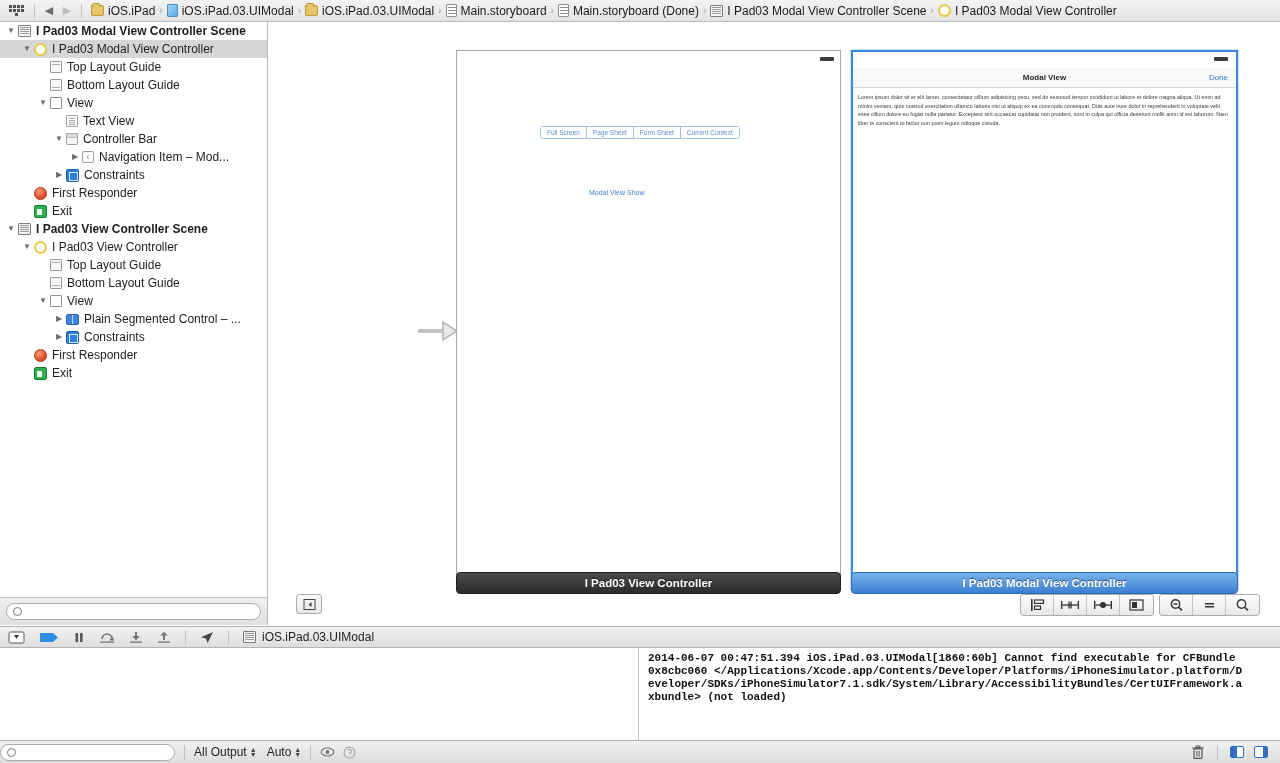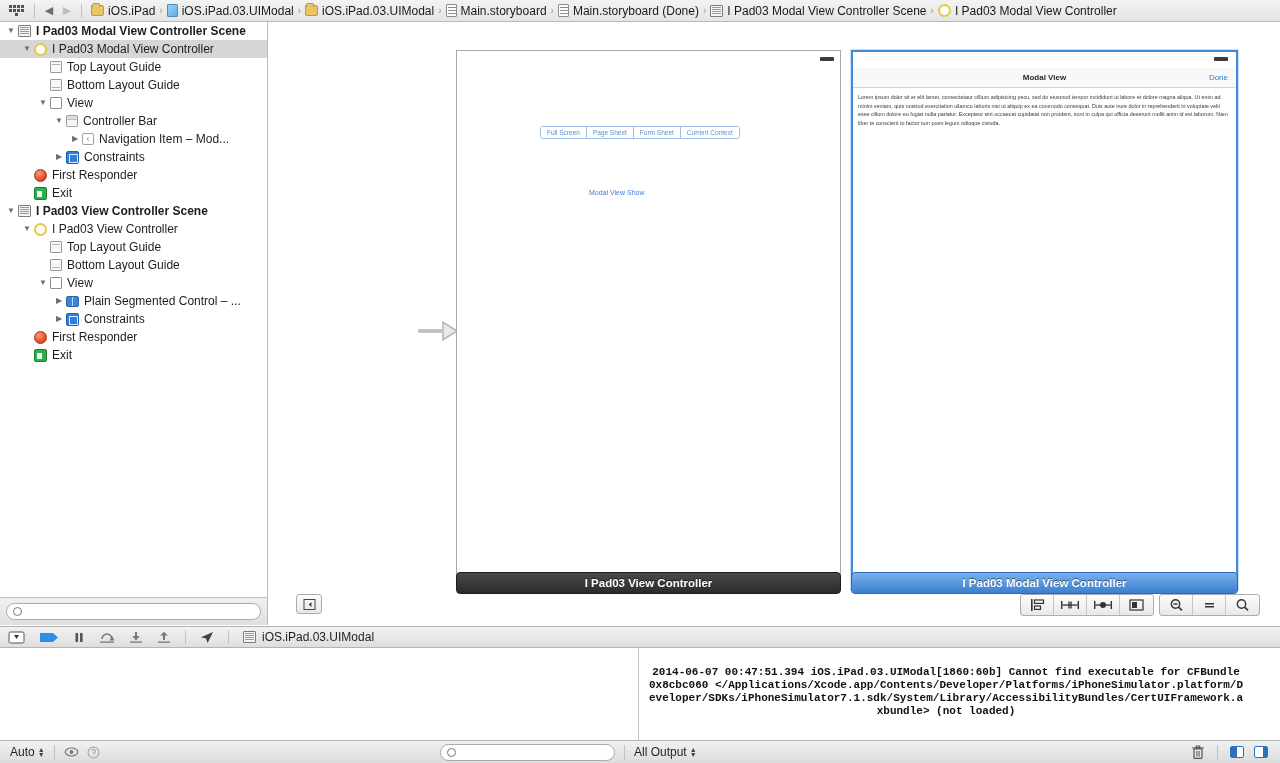--- a/index.html
+++ b/index.html
@@ -157,21 +157,21 @@
   .db-sep { width: 1px; height: 14px; background: #c2c2c2; }
   .db-label { font-size: 12px; color: #1f1f1f; }
 
   
   .console-left {
     position: absolute; top: 648px; left: 0; width: 639px; height: 92px;
     background: #ffffff; border-right: 1px solid #c4c4c4;
   }
   .console-right {
     position: absolute; top: 648px; left: 640px; width: 612px; height: 92px;
-    background: #ffffff; padding: 18px 8px; overflow: hidden; text-align: center;
+    background: #ffffff; padding: 4px 8px; overflow: hidden;
   }
   .console-text {
     font-family: "Liberation Mono", monospace; font-size: 11px; font-weight: bold;
     line-height: 1.18; color: #111; white-space: pre-wrap; word-break: break-all;
   }
 
   
   .statusbar {
     position: absolute; top: 740px; left: 0; width: 1280px; height: 23px;
     background: linear-gradient(to bottom,#f1f1f1,#dcdcdc); border-top: 1px solid #b3b3b3;
@@ -266,20 +266,25 @@
           <span class="tw empty">·</span>
           <span class="ic ic-guide bottom"></span>
           <span class="lbl">Bottom Layout Guide</span>
         </div>
         <div class="tree-row" style="padding-left: 36px;">
           <span class="tw">▼</span>
           <span class="ic ic-view"></span>
           <span class="lbl">View</span>
         </div>
         <div class="tree-row" style="padding-left: 52px;">
+          <span class="tw empty">·</span>
+          <span class="ic ic-textview"></span>
+          <span class="lbl">Text View</span>
+        </div>
+        <div class="tree-row" style="padding-left: 52px;">
           <span class="tw">▼</span>
           <span class="ic ic-navbar"></span>
           <span class="lbl">Controller Bar</span>
         </div>
         <div class="tree-row" style="padding-left: 68px;">
           <span class="tw">▶</span>
           <span class="ic ic-navitem">‹</span>
           <span class="lbl">Navigation Item – Mod...</span>
         </div>
         <div class="tree-row" style="padding-left: 52px;">
@@ -499,20 +504,33 @@
     <span class="ic ic-scene"></span>
     <span class="db-label" style="margin-left:-8px;">iOS.iPad.03.UIModal</span>
   </div>
 
   <div class="console-left"></div>
   <div class="console-right">
     <div class="console-text">2014-06-07 00:47:51.394 iOS.iPad.03.UIModal[1860:60b] Cannot find executable for CFBundle 0x8cbc060 &lt;/Applications/Xcode.app/Contents/Developer/Platforms/iPhoneSimulator.platform/Developer/SDKs/iPhoneSimulator7.1.sdk/System/Library/AccessibilityBundles/CertUIFramework.axbundle&gt; (not loaded)</div>
   </div>
 
   <div class="statusbar">
+    <div style="display:flex;align-items:center;">
+      <div class="pill-field" style="width:175px;">
+        <span class="magn"></span>
+        <input type="text" placeholder="" style="">
+      </div>
+      <span class="sb-sep"></span>
+      <span class="sb-label">All Output</span>
+      <span class="stepper">
+        <span>▲</span>
+          <span>▼</span>
+      </span>
+    </div>
+
     <div style="display:flex;align-items:center;padding-left:10px;width:440px;">
       <span class="sb-label">Auto</span>
       <span class="stepper">
         <span>▲</span>
           <span>▼</span>
       </span>
       <span class="sb-sep"></span>
       <span>
         <svg width="15" height="12" viewBox="0 0 15 12">
           <ellipse cx="7.5" cy="6" rx="6.3" ry="4" fill="none" stroke="#777" stroke-width="1.2"></ellipse>
@@ -520,33 +538,20 @@
         </svg>
       </span>
       <span style="margin-left:8px;">
         <svg width="13" height="13" viewBox="0 0 13 13">
           <circle cx="6.5" cy="6.5" r="5.4" fill="none" stroke="#aaa" stroke-width="1.2"></circle>
           <path d="M4.7 4.6 a1.9 1.9 0 1 1 2.1 2.6 v1" fill="none" stroke="#aaa" stroke-width="1.2"></path>
         </svg>
       </span>
     </div>
 
-    <div style="display:flex;align-items:center;">
-      <div class="pill-field" style="width:175px;">
-        <span class="magn"></span>
-        <input type="text" placeholder="" style="">
-      </div>
-      <span class="sb-sep"></span>
-      <span class="sb-label">All Output</span>
-      <span class="stepper">
-        <span>▲</span>
-          <span>▼</span>
-      </span>
-    </div>
-
     <div style="margin-left:auto;display:flex;align-items:center;gap:10px;padding-right:12px;">
       <span>
         <svg width="14" height="15" viewBox="0 0 14 15">
           <rect x="3" y="4" width="8" height="9.4" rx="1" fill="none" stroke="#555" stroke-width="1.2"></rect>
           <rect x="1.4" y="2.4" width="11.2" height="1.3" fill="#555"></rect>
           <rect x="5.2" y="1" width="3.6" height="1.6" fill="none" stroke="#555" stroke-width="1"></rect>
           <rect x="5.4" y="6" width="1" height="5.6" fill="#555"></rect>
           <rect x="7.6" y="6" width="1" height="5.6" fill="#555"></rect>
         </svg>
       </span>

